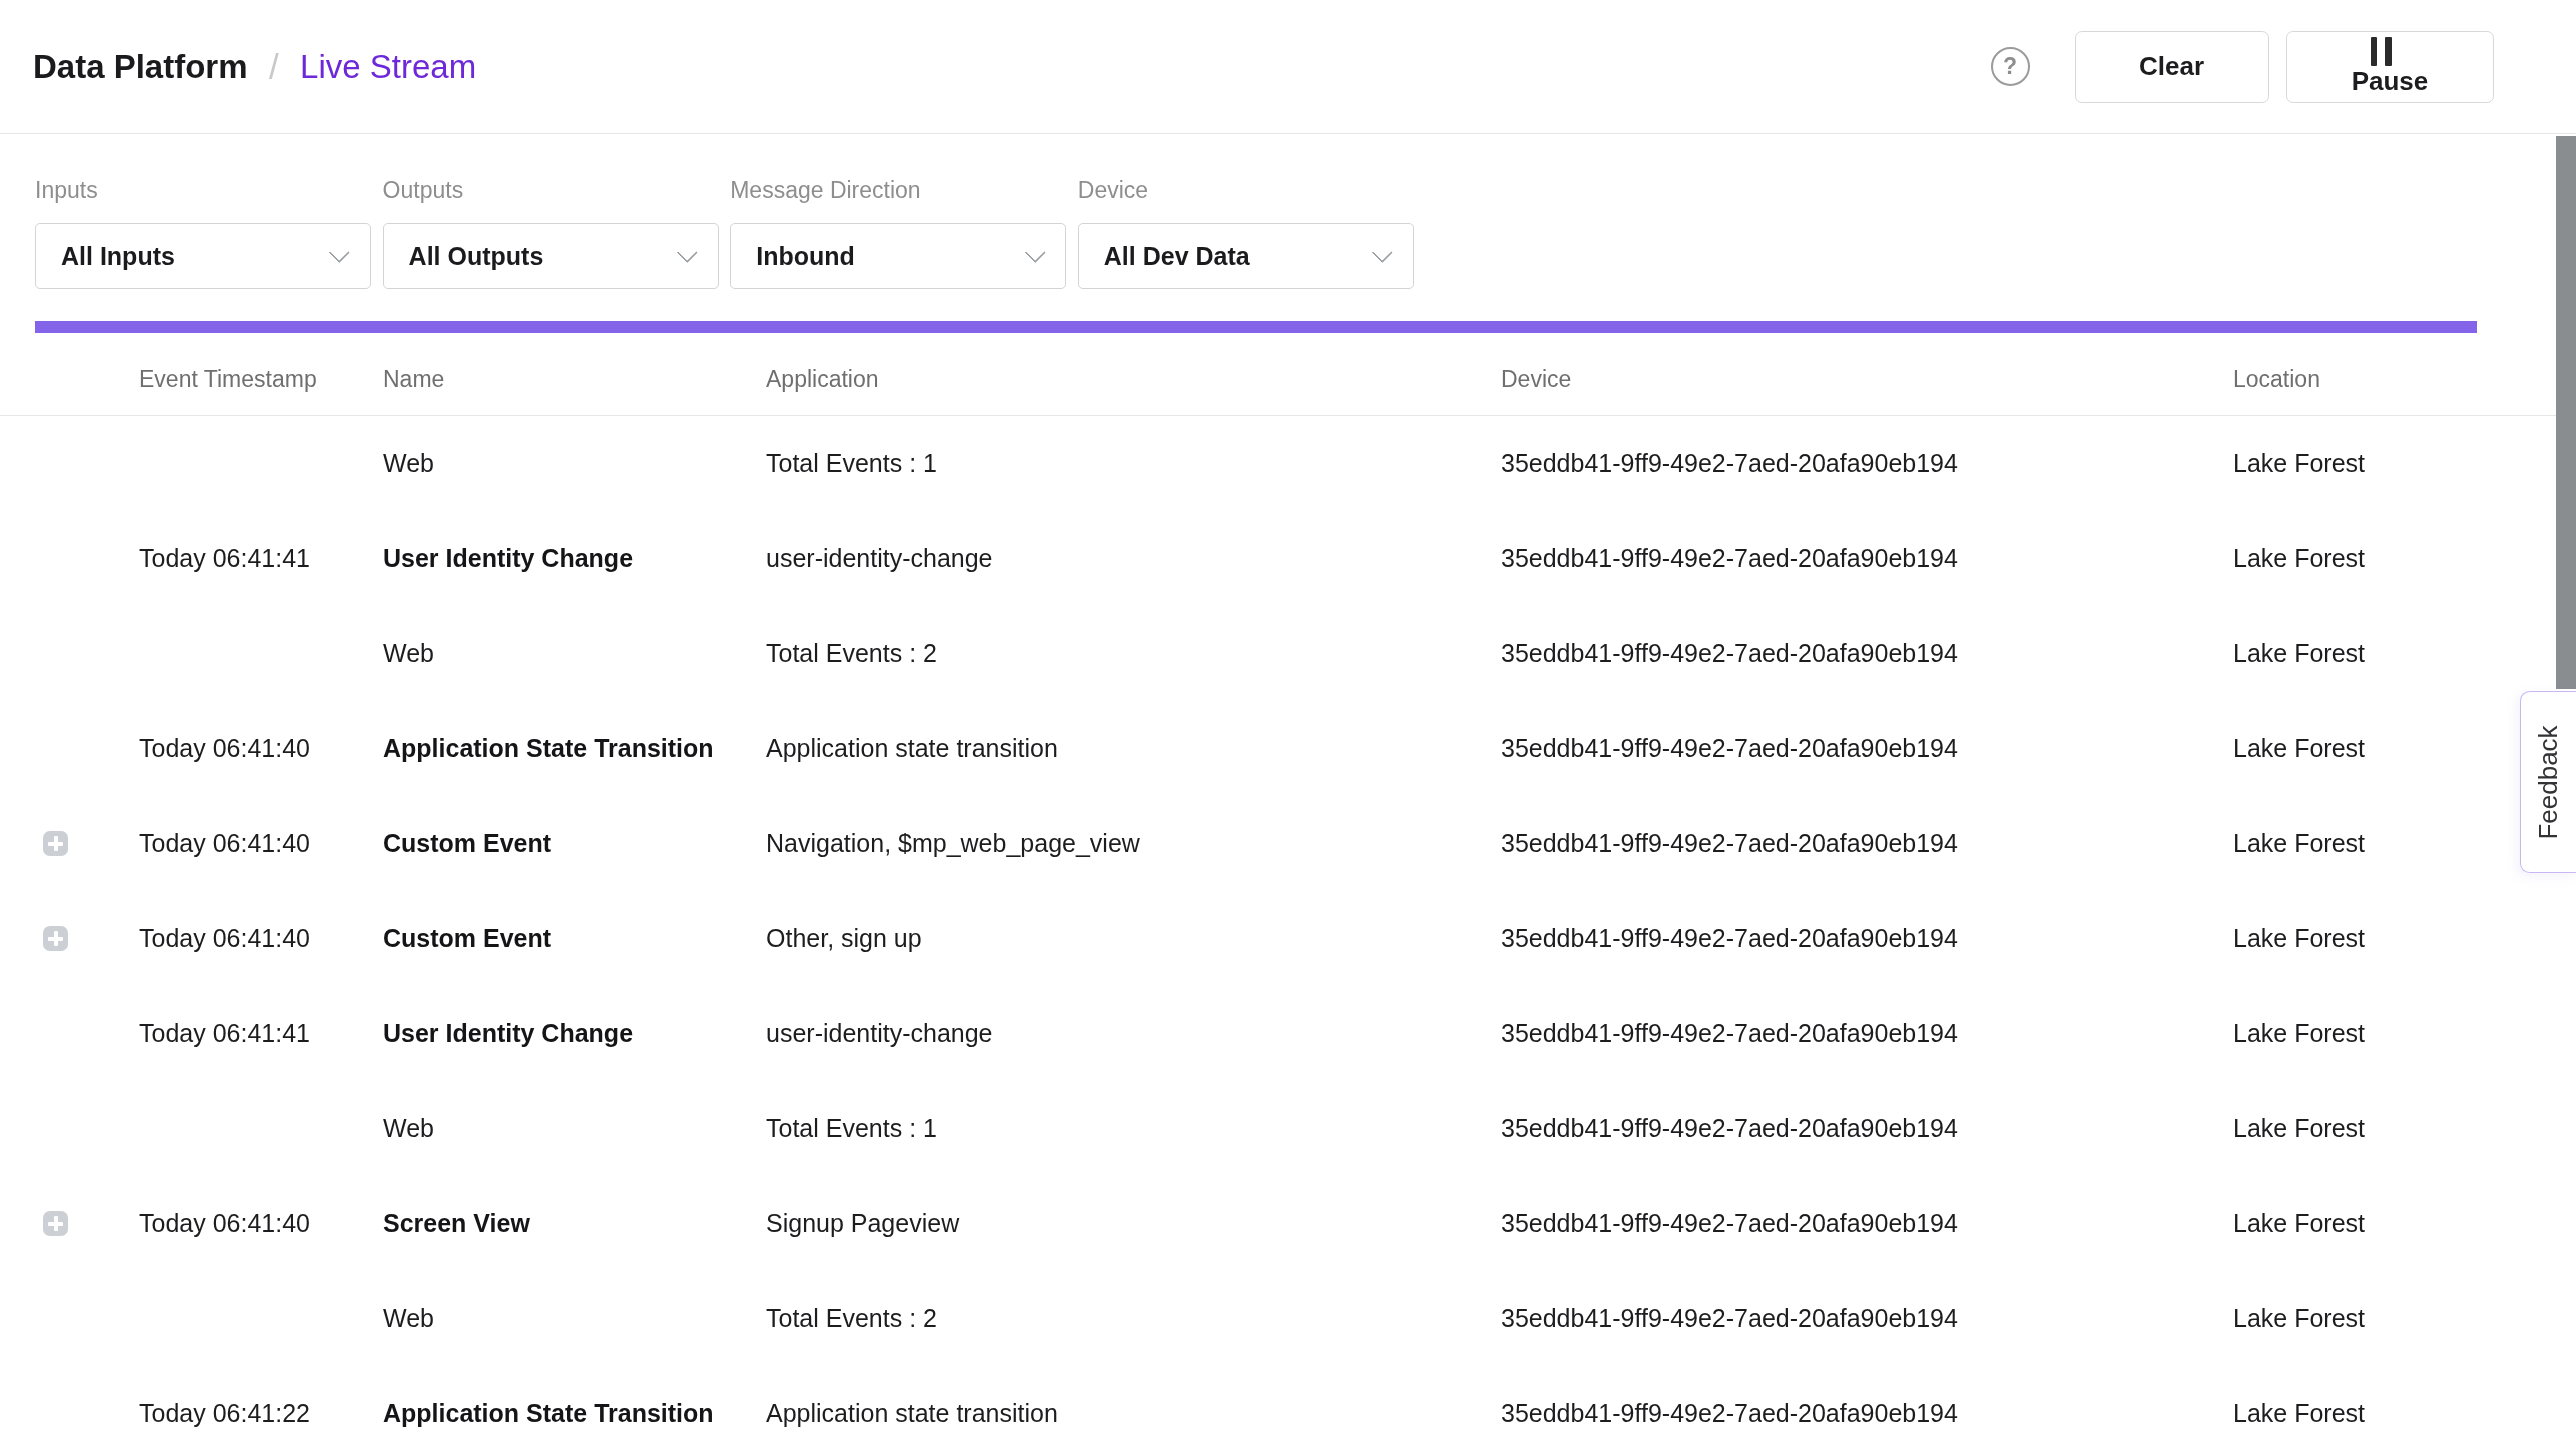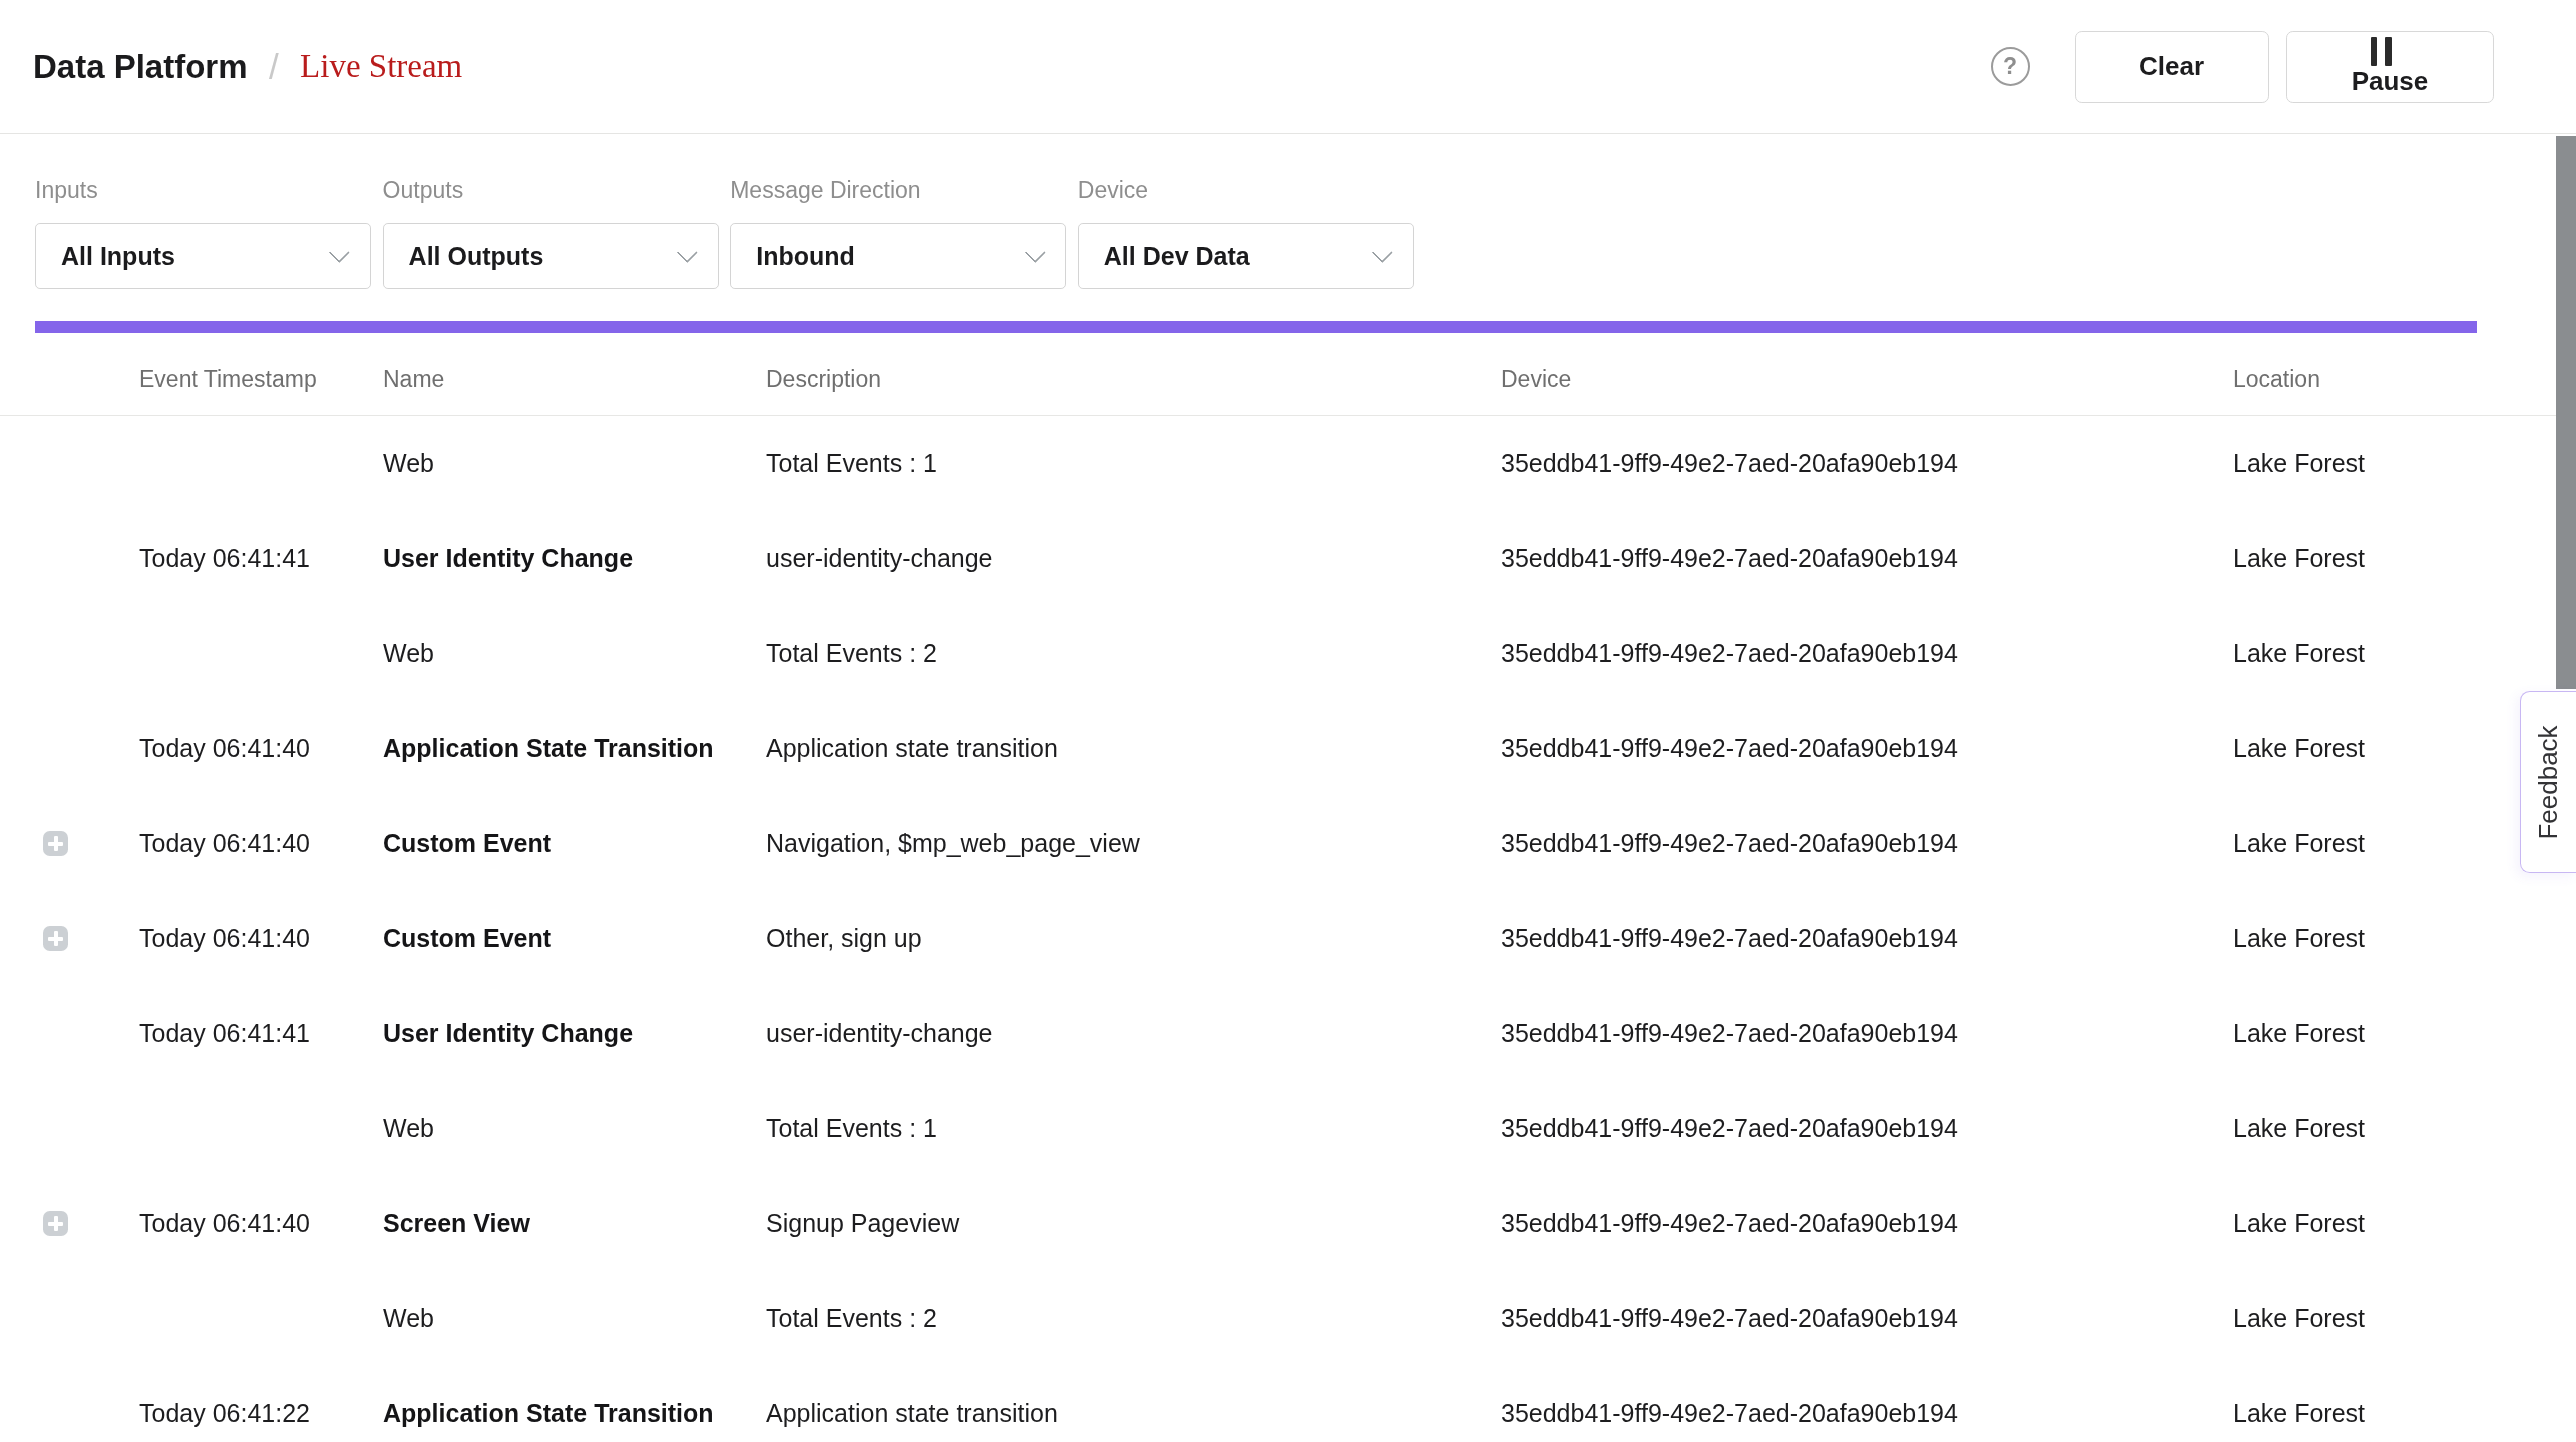--- a/index.html
+++ b/index.html
@@ -6,21 +6,21 @@
   html,body { width:2576px; height:1442px; overflow:hidden; background:#ffffff;
               font-family:"Liberation Sans","DejaVu Sans",sans-serif; color:#1d1d1f; }
   .page { position:relative; width:2576px; height:1442px; background:#fff; }
 
   
   .app-header { display:flex; align-items:center; justify-content:space-between;
                 height:134px; padding:0 82px 0 33px; border-bottom:1.9px solid #e5e5e3; background:#fff; }
   .breadcrumb { display:flex; align-items:center; font-size:33px;justify-content:center; }
   .crumb-section { font-weight:600; color:#1b1b1d; }
   .crumb-sep { color:#c9c9c9; font-weight:300; margin:0 21.4px; font-size:35px; }
-  .crumb-page { font-weight:400; color:#b91c1c;font-family:Liberation Serif, serif; }
+  .crumb-page { font-weight:400; color:#6d28d9; }
   .header-actions { display:flex; align-items:center; }
   .help-icon { width:39px; height:39px; border:2.9px solid #9b9b9b; border-radius:50%;
                display:flex; align-items:center; justify-content:center;
                color:#8e8e8e; font-size:23px; font-weight:700; margin-right:45px; cursor:pointer; }
   .btn { background:#fff; border:1.9px solid #d8d8d8; border-radius:6.8px; height:72px;
          display:flex; align-items:center; justify-content:center;
          font-family:inherit; font-size:26px; font-weight:700; color:#1d1d1f; cursor:pointer; }
   .btn-clear { width:194px; margin-right:17.5px; }
   .btn-pause { width:208px;flex-direction:column; }
   .pause-icon { display:inline-flex; margin-right:17.5px; }
@@ -118,21 +118,21 @@
     </div>
   </section>
 
   <div class="accent-bar"></div>
 
   <div class="table">
     <div class="grid-row thead">
       <div class="cell c-exp"></div>
       <div class="th">Event Timestamp</div>
       <div class="th">Name</div>
-      <div class="th">Description</div>
+      <div class="th">Application</div>
       <div class="th">Device</div>
       <div class="th">Location</div>
     </div>
 
     <div class="grid-row row">
       <div class="cell c-exp"></div>
       <div class="cell"></div>
       <div class="cell">Web</div>
       <div class="cell">Total Events : 1</div>
       <div class="cell">35eddb41-9ff9-49e2-7aed-20afa90eb194</div>

